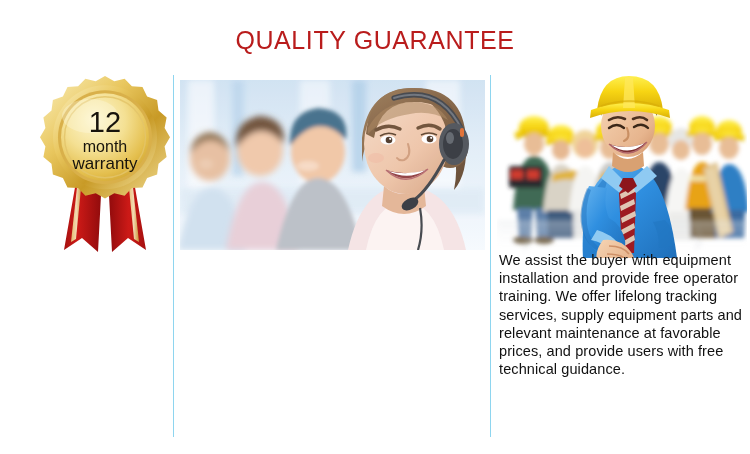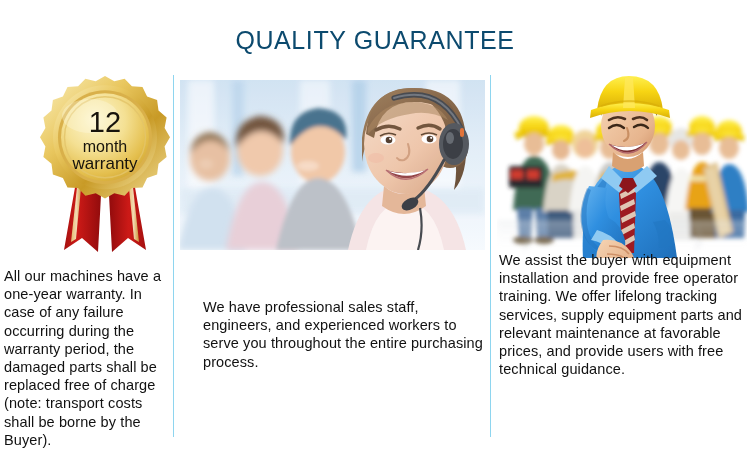--- a/index.html
+++ b/index.html
@@ -24,21 +24,21 @@
   
   #page-title {
     position: absolute;
     left: 0;
     top: 26px;
     width: 750px;
     text-align: center;
     font-size: 25px;
     letter-spacing: 0.6px;
     font-weight: 400;
-    color: #0c4a6e;
+    color: #b91c1c;
     font-family: "Liberation Sans", sans-serif;
     white-space: nowrap;
   }
 
   
   .divider {
     position: absolute;
     top: 75px;
     width: 1px;
     height: 362px;
@@ -173,21 +173,20 @@
         <circle cx="75" cy="65.2" r="40.5" fill="none" stroke="#e3c46a" stroke-width="1.4" opacity="0.85"></circle>
         <ellipse cx="60" cy="44" rx="28" ry="17" fill="#fffbe6" opacity="0.33"></ellipse>
       </g>
 
       <text x="75" y="60" text-anchor="middle" font-family="Liberation Sans, sans-serif" font-size="29" fill="#17130c">12</text>
       <text x="75" y="80" text-anchor="middle" font-family="Liberation Sans, sans-serif" font-size="16" fill="#17130c">month</text>
       <text x="75" y="97" text-anchor="middle" font-family="Liberation Sans, sans-serif" font-size="17" fill="#17130c">warranty</text>
     </svg>
   </div>
 
-  <div class="col-text" id="col-left-text">All our machines have a one-year warranty. In case of any failure occurring during the warranty period, the damaged parts shall be replaced free of charge (note: transport costs shall be borne by the Buyer).</div>
 
   <div id="photo-callcenter">
     <svg width="305" height="170" viewBox="0 0 305 170" xmlns="http://www.w3.org/2000/svg">
       <defs>
         <linearGradient id="bgOffice" x1="0%" y1="0%" x2="0%" y2="100%">
           <stop offset="0%" stop-color="#cfe2f2"></stop>
           <stop offset="45%" stop-color="#e4eff8"></stop>
           <stop offset="100%" stop-color="#f7fbfe"></stop>
         </linearGradient>
         <linearGradient id="skinF" x1="10%" y1="0%" x2="90%" y2="100%">
@@ -285,21 +284,20 @@
 
         <path d="M264 80 q-16 30 -30 40" stroke="#3c3f44" stroke-width="3" fill="none" stroke-linecap="round"></path>
         <ellipse cx="230" cy="124" rx="9" ry="5.5" fill="#2f3238" transform="rotate(-28 230 124)"></ellipse>
 
         <path d="M240 128 q4 22 -2 42" stroke="#3c3f44" stroke-width="2.2" fill="none"></path>
       </g>
       <rect width="305" height="170" fill="#eaf4fb" opacity="0.07"></rect>
     </svg>
   </div>
 
-  <div class="col-text" id="col-mid-text">We have professional sales staff, engineers, and experienced workers to serve you throughout the entire purchasing process.</div>
 
   <div id="photo-engineer">
     <svg width="250" height="188" viewBox="0 0 250 188" xmlns="http://www.w3.org/2000/svg">
       <defs>
         <linearGradient id="helmetY" x1="0%" y1="0%" x2="0%" y2="100%">
           <stop offset="0%" stop-color="#fff04f"></stop>
           <stop offset="45%" stop-color="#f7d513"></stop>
           <stop offset="100%" stop-color="#d9ae08"></stop>
         </linearGradient>
         <linearGradient id="shirtB" x1="0%" y1="0%" x2="100%" y2="100%">

